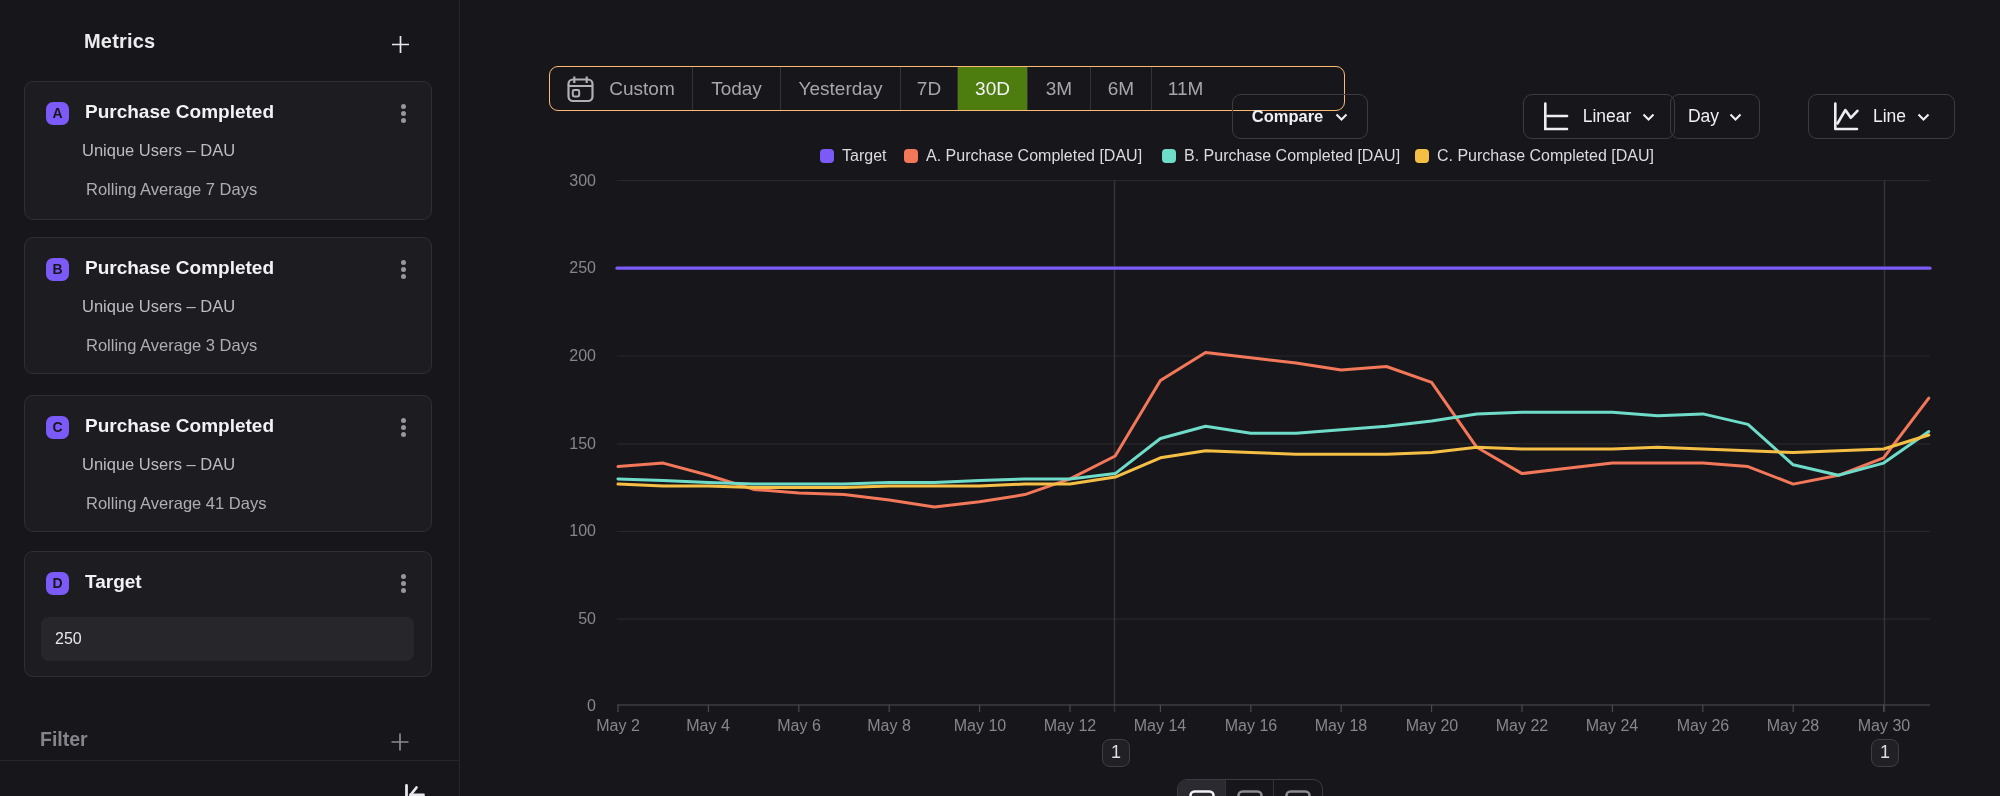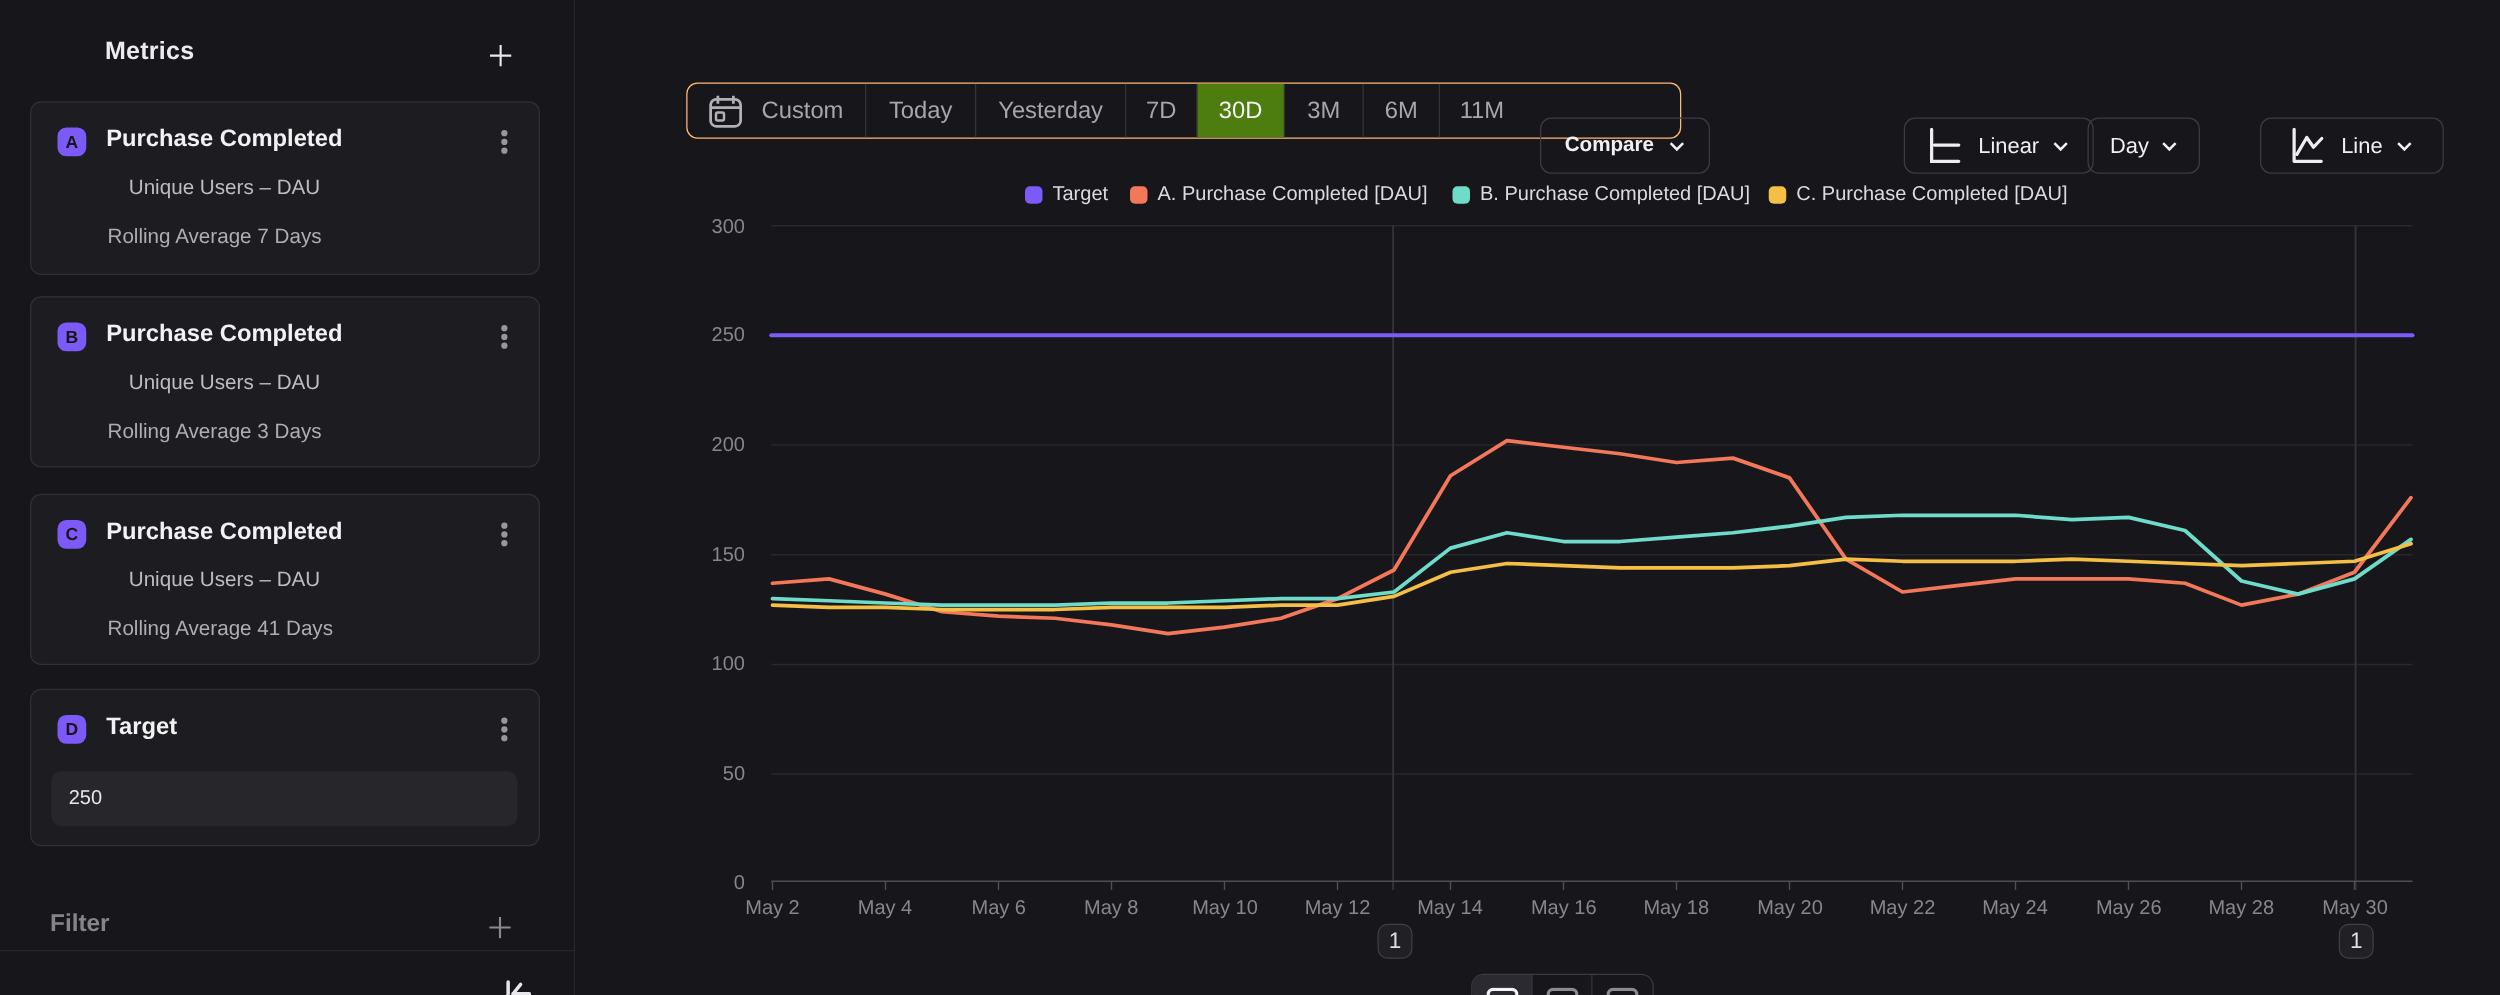--- a/index.html
+++ b/index.html
@@ -5,21 +5,21 @@
 * { margin:0; padding:0; box-sizing:border-box; }
 html,body { width:2000px; height:796px; background:#17171b; overflow:hidden;
   font-family:"Liberation Sans", sans-serif; }
 .abs { position:absolute; }
 
 #sidebar { position:absolute; left:0; top:0; width:460px; height:796px; background:#17171b; border-right:1px solid #26262b; }
 .sb-title { position:absolute; left:40px; top:30px; font-size:20px; font-weight:700; color:#ececee; letter-spacing:0.2px;margin-left:44px; }
 .card { position:absolute; left:24px; width:408px; background:#1d1d21; border:1px solid #2f2f34; border-radius:9px; }
 .badge { position:absolute; left:21px; top:20px; width:23px; height:23px; border-radius:7px; background:#7b5af7; color:#17171b; font-size:14px; font-weight:700; text-align:center; line-height:23px; }
 .card-title { position:absolute; left:60px; top:19px; font-size:19px; font-weight:700; color:#f2f2f4; }
-.card-sub1 { position:absolute; left:78px; top:59px; font-size:16.5px; color:#bcbcc2; }
+.card-sub1 { position:absolute; left:57px; top:59px; font-size:16.5px; color:#bcbcc2; }
 .card-sub2 { position:absolute; left:61px; top:98px; font-size:16.5px; color:#adadb4; }
 .kebab { position:absolute; right:25px; top:22px; width:5px; height:20px; }
 .kebab span { position:absolute; left:0; width:5px; height:5px; border-radius:50%; background:#97979d; }
 .filter-label { position:absolute; left:40px; top:728px; font-size:19.5px; font-weight:700; color:#84848b; }
 
 #seg { position:absolute; left:549px; top:66px; width:796px; height:45px; border:1px solid #fdba74; border-radius:9px; display:flex; overflow:hidden; }
 #seg .s { height:100%; display:flex; align-items:center; justify-content:center; font-size:19px; color:#a6a6ac; border-right:1px solid #333338; }
 #seg .s:last-child { border-right:none; }
 #seg .sel { background:#4d7c0f; color:#f5f5f7; font-weight:400;text-align:center; }
 .btn { position:absolute; top:66px; height:45px; border:1px solid #3b3b41; border-radius:9px; display:flex; align-items:center; justify-content:center; color:#f0f0f3; font-size:17.5px; font-weight:400;margin-top:28px; }

